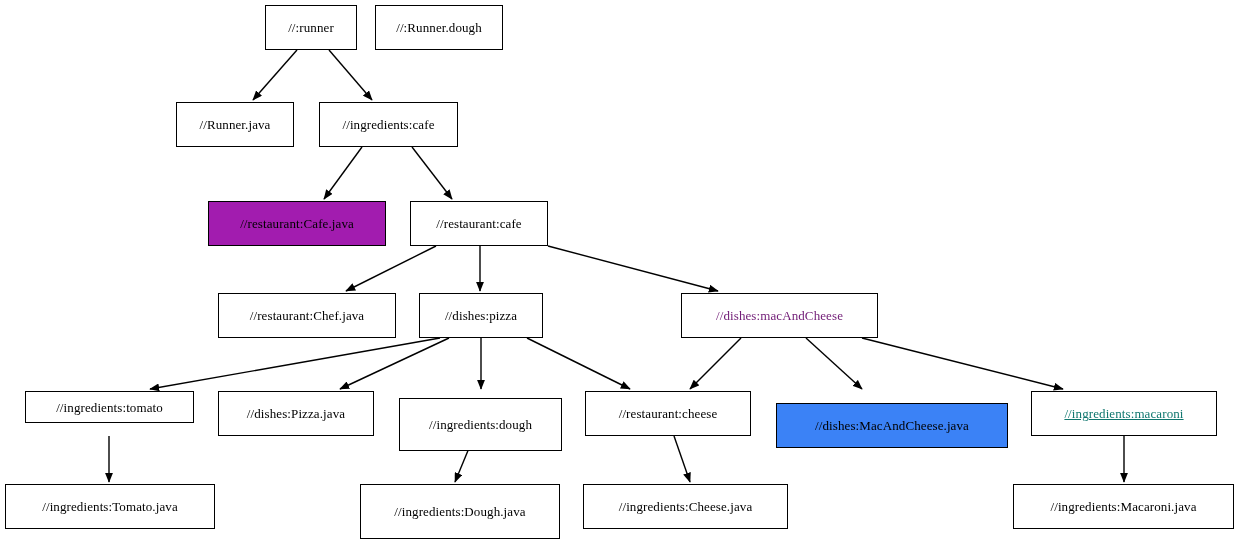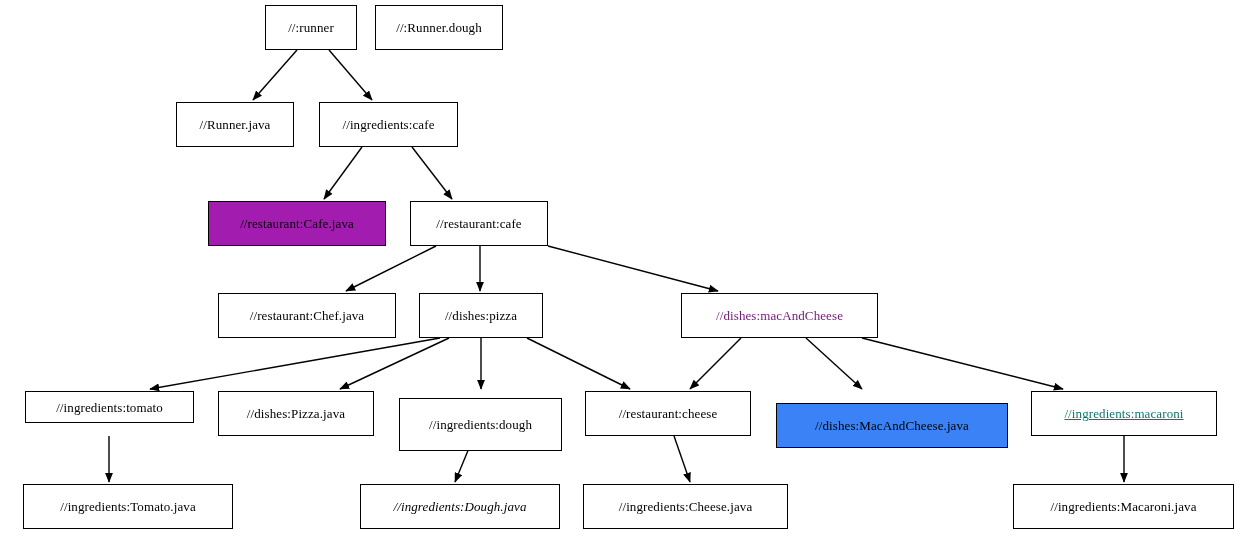--- a/index.html
+++ b/index.html
@@ -112,24 +112,24 @@
       </div>
       <div class="graph-node" style="left: 585px; top: 391px; width: 166px; height: 45px; border-color: rgb(0, 0, 0); background: rgb(255, 255, 255); color: rgb(0, 0, 0);">
         <span class="node-label">//restaurant:cheese</span>
       </div>
       <div class="graph-node" style="left: 776px; top: 391px; width: 232px; height: 45px; border-color: rgb(0, 0, 0); background: #3b82f6; color: rgb(0, 0, 0); margin-top: 12px;">
         <span class="node-label">//dishes:MacAndCheese.java</span>
       </div>
       <div class="graph-node" style="left: 1031px; top: 391px; width: 186px; height: 45px; border-color: rgb(0, 0, 0); background: rgb(255, 255, 255); color: #0f766e; text-decoration: underline;">
         <span class="node-label">//ingredients:macaroni</span>
       </div>
-      <div class="graph-node" style="left: 23px; top: 484px; width: 210px; height: 45px; border-color: rgb(0, 0, 0); background: rgb(255, 255, 255); color: rgb(0, 0, 0);">
+      <div class="graph-node" style="left: 5px; top: 484px; width: 210px; height: 45px; border-color: rgb(0, 0, 0); background: rgb(255, 255, 255); color: rgb(0, 0, 0);">
         <span class="node-label">//ingredients:Tomato.java</span>
       </div>
-      <div class="graph-node" style="left: 360px; top: 484px; width: 200px; height: 45px; border-color: rgb(0, 0, 0); background: rgb(255, 255, 255); color: rgb(0, 0, 0); font-style: italic;">
+      <div class="graph-node" style="left: 360px; top: 484px; width: 200px; height: 55px; border-color: rgb(0, 0, 0); background: rgb(255, 255, 255); color: rgb(0, 0, 0);">
         <span class="node-label">//ingredients:Dough.java</span>
       </div>
       <div class="graph-node" style="left: 583px; top: 484px; width: 205px; height: 45px; border-color: rgb(0, 0, 0); background: rgb(255, 255, 255); color: rgb(0, 0, 0);">
         <span class="node-label">//ingredients:Cheese.java</span>
       </div>
       <div class="graph-node" style="left: 1013px; top: 484px; width: 221px; height: 45px; border-color: rgb(0, 0, 0); background: rgb(255, 255, 255); color: rgb(0, 0, 0);">
         <span class="node-label">//ingredients:Macaroni.java</span>
       </div>
     </div>
 </div>

